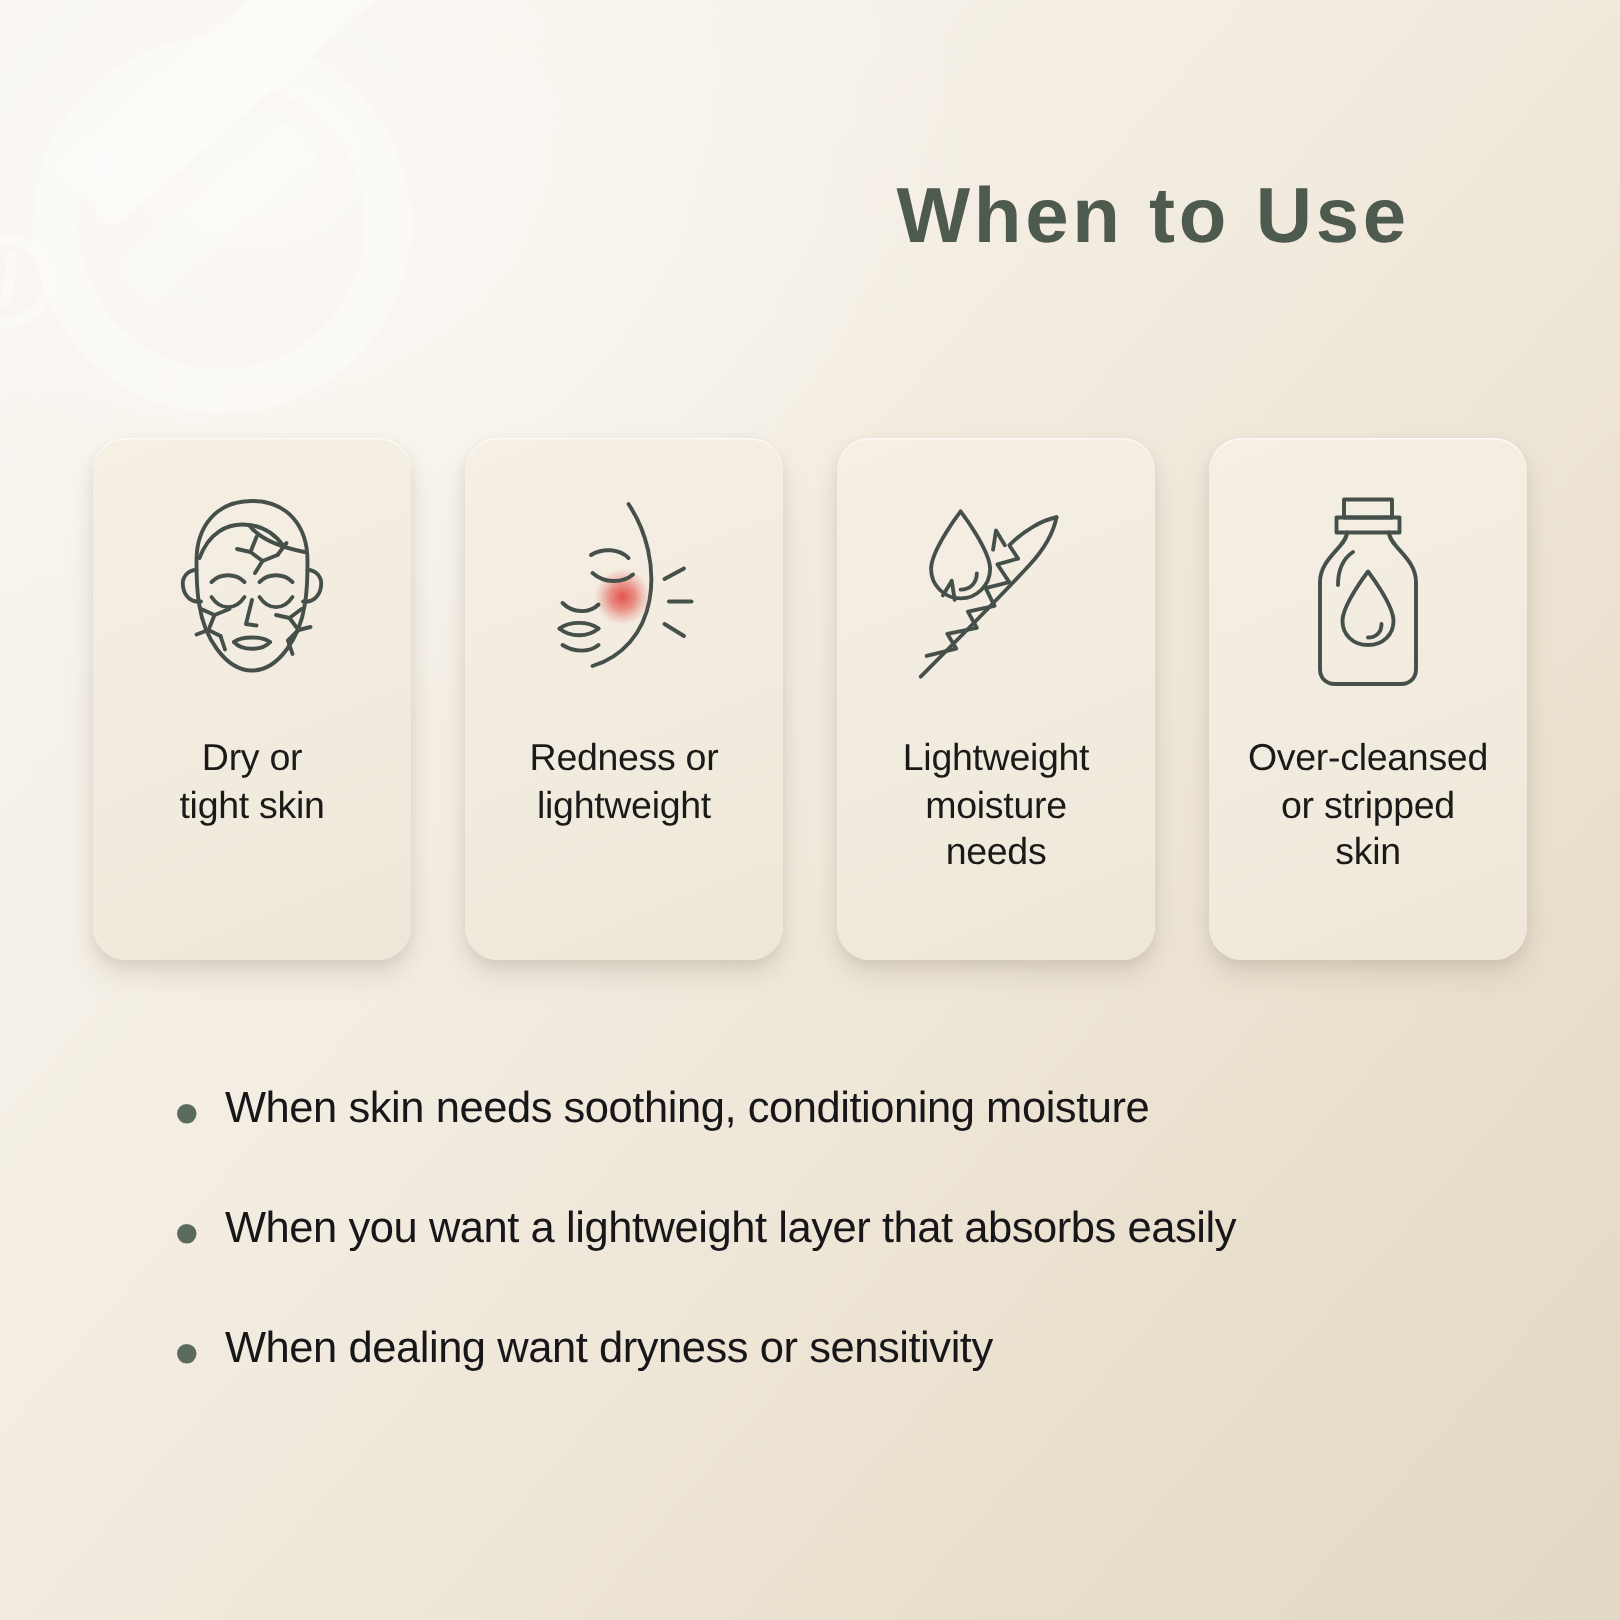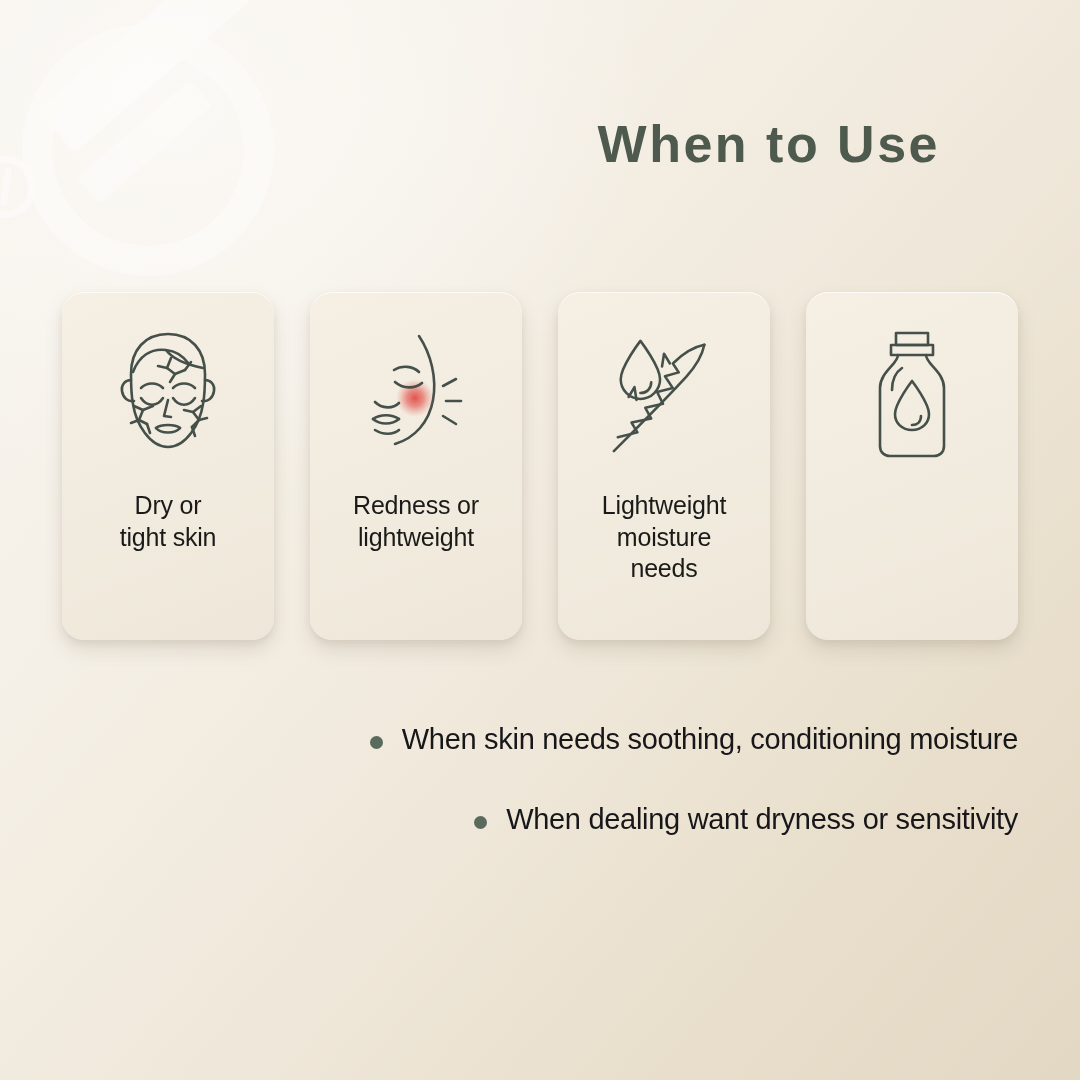--- a/index.html
+++ b/index.html
@@ -87,21 +87,21 @@
     font-size:25px;line-height:1.26;color:#1a1a18;text-align:center;
     font-weight:400;letter-spacing:-.2px;
     white-space:pre-line;
   }
 
   
   .bullets{
     position:absolute;left:118px;top:722px;width:900px;
   }
   .bullet-row{
-    display:flex;align-items:flex-start;margin-bottom:45px;justify-content:flex-end;
+    display:flex;align-items:flex-start;margin-bottom:45px;
   }
   .bullet-dot{
     flex:0 0 auto;width:13px;height:13px;border-radius:50%;
     background:#5a6b5d;margin-top:14px;margin-right:19px;
   }
   .bullet-text{
     font-size:29px;line-height:1.2;color:#17171a;letter-spacing:-.3px;
   }
 </style>
 </head>
@@ -225,28 +225,35 @@
           <path d="M33 17 L75 17 L75 27 L33 27 Z"></path>
 
           <path d="M40 27 C40 36 22 44 22 60 L22 118 C22 124 26 128 32 128 L76 128 C82 128 86 124 86 118 L86 60 C86 44 68 36 68 27"></path>
 
           <path d="M34 62 C34 50 38 44 44 40"></path>
 
           <path d="M54 53 C54 53 37 75 37 86 C37 95 44 102 54 102 C64 102 71 95 71 86 C71 75 54 53 54 53 Z"></path>
           <path d="M63 88 C63 94 59 97 54 97"></path>
         </svg>
       </div>
+      <div class="card-label">Over-cleansed
+or stripped
+skin</div>
     </div>
 
   </div>
 
   <div class="bullets">
     <div class="bullet-row">
       <span class="bullet-dot"></span>
       <span class="bullet-text">When skin needs soothing, conditioning moisture</span>
     </div>
     <div class="bullet-row">
       <span class="bullet-dot"></span>
+      <span class="bullet-text">When you want a lightweight layer that absorbs easily</span>
+    </div>
+    <div class="bullet-row">
+      <span class="bullet-dot"></span>
       <span class="bullet-text">When dealing want dryness or sensitivity</span>
     </div>
   </div>
 
 </div>
 
 </body></html>

